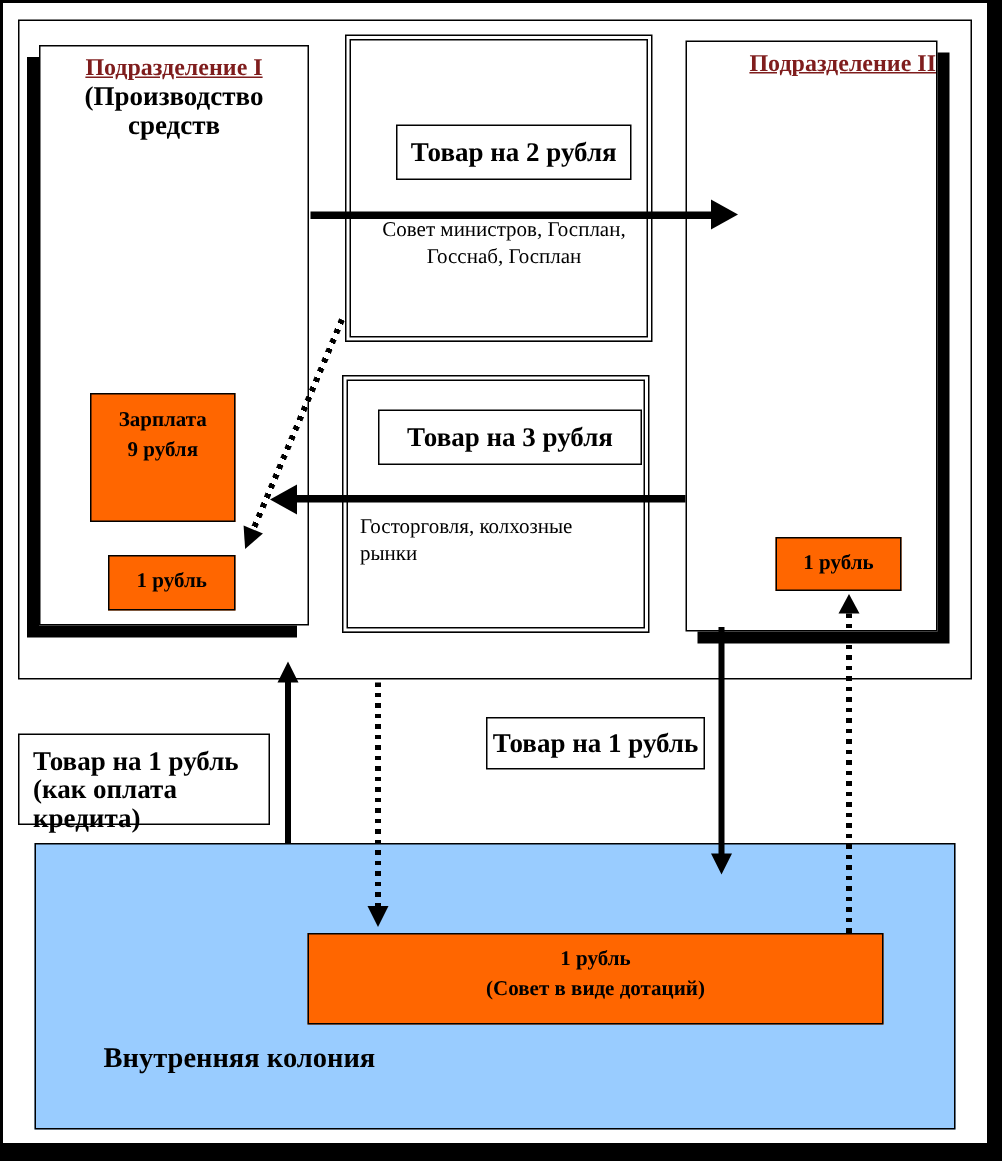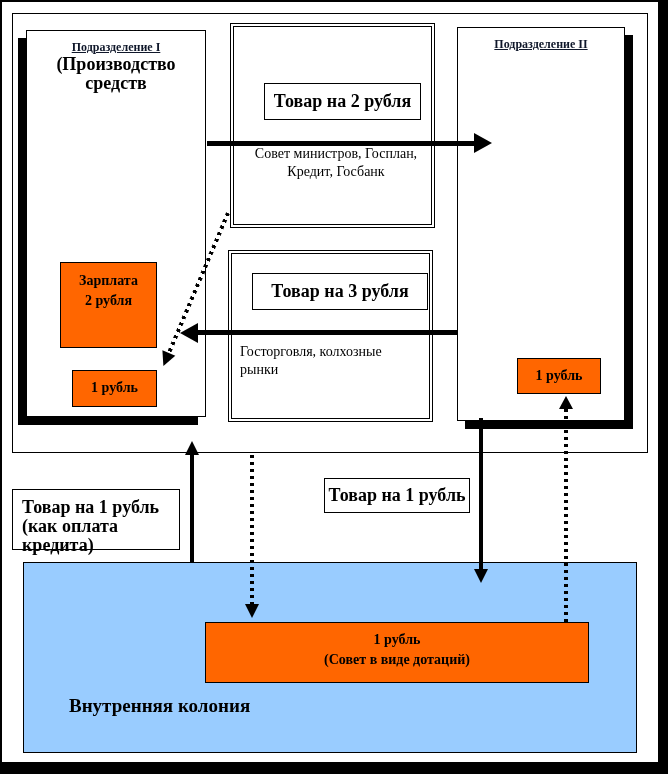--- a/index.html
+++ b/index.html
@@ -10,21 +10,21 @@
   .abs { position:absolute; }
   .edge { position:absolute; background:#000; }
   .thinbox { position:absolute; border:1px solid #000; background:#fff; box-sizing:border-box; }
   .doublebox { position:absolute; border:1px solid #000; background:#fff; box-sizing:border-box;
     box-shadow: inset 0 0 0 2px #fff, inset 0 0 0 3px #000; }
   .shadowbar { position:absolute; background:#000; }
   .orangebox { position:absolute; border:1px solid #000; box-sizing:border-box;
     text-align:center; font-weight:bold; font-size:14px; z-index:2; }
   .lbl { font-weight:bold; font-size:18px; line-height:19px; }
   .centered { text-align:center; }
-  .linktitle { color:#0f172a; text-decoration:underline; font-weight:bold; font-size:12px; cursor:pointer; }
+  .linktitle { color:#7f1d1d; text-decoration:underline; font-weight:bold; font-size:16px; cursor:pointer; }
   .annot { font-size:14px; line-height:18px; font-weight:normal; }
   .line { display:block; }
   
   .shaft { position:absolute; background:#000; z-index:5; }
   .head { position:absolute; width:0; height:0; z-index:5; }
   .dotv { position:absolute; width:4px; z-index:5;
     background:repeating-linear-gradient(to bottom,#000 0 3px,transparent 3px 7px); }
   .diag { transform-origin:50% 0; }
 </style>
 </head>
@@ -44,48 +44,48 @@
     <div class="abs centered" style="left:0;top:6px;width:178px;">
       <span class="linktitle">Подразделение I</span>
       <div class="lbl">
         <span class="line">(Производство средств</span>
       </div>
     </div>
   </div>
 
   <div class="shadowbar" style="left:465px;top:35px;width:168px;height:394px;"></div>
   <div class="thinbox" style="left:457px;top:27px;width:168px;height:394px;z-index:2;">
-    <div class="abs centered" style="left:0;top:6px;width:166px;">
+    <div class="abs centered" style="left:0;top:6px;width:166px;text-align:right;">
       <span class="linktitle">Подразделение II</span>
     </div>
   </div>
 
   <div class="doublebox" style="left:230px;top:23px;width:205px;height:205px;z-index:3;">
     <div class="thinbox centered" style="left:33px;top:59px;width:157px;height:37px;">
       <span class="lbl" style="line-height:34px;">Товар на 2 рубля</span>
     </div>
     <div class="annot abs" style="left:9px;top:121px;width:192px;text-align:center;">
       <span class="line">Совет министров, Госплан,</span>
-      <span class="line">Кредит, Госбанк</span>
+      <span class="line">Госснаб, Госплан</span>
     </div>
   </div>
 
   <div class="doublebox" style="left:228px;top:250px;width:205px;height:172px;z-index:3;">
     <div class="thinbox centered" style="left:23px;top:22px;width:176px;height:37px;">
       <span class="lbl" style="line-height:34px;">Товар на 3 рубля</span>
     </div>
     <div class="annot abs" style="left:11px;top:92px;width:185px;">
       <span class="line">Госторговля, колхозные</span>
       <span class="line">рынки</span>
     </div>
   </div>
 
   <div class="orangebox" style="left:60px;top:262px;width:97px;height:86px;background:#FF6600;padding-top:8px;line-height:20px;">
     <span class="line">Зарплата</span>
-    <span class="line">2 рубля</span>
+    <span class="line">9 рубля</span>
   </div>
   <div class="orangebox" style="left:72px;top:370px;width:85px;height:37px;background:#FF6600;line-height:34px;">
     <span>1 рубль</span>
   </div>
   <div class="orangebox" style="left:517px;top:358px;width:84px;height:36px;background:#FF6600;line-height:33px;">
     <span>1 рубль</span>
   </div>
 
   <div class="thinbox" style="left:12px;top:489px;width:168px;height:61px;">
     <div class="lbl abs" style="left:9px;top:8px;">

